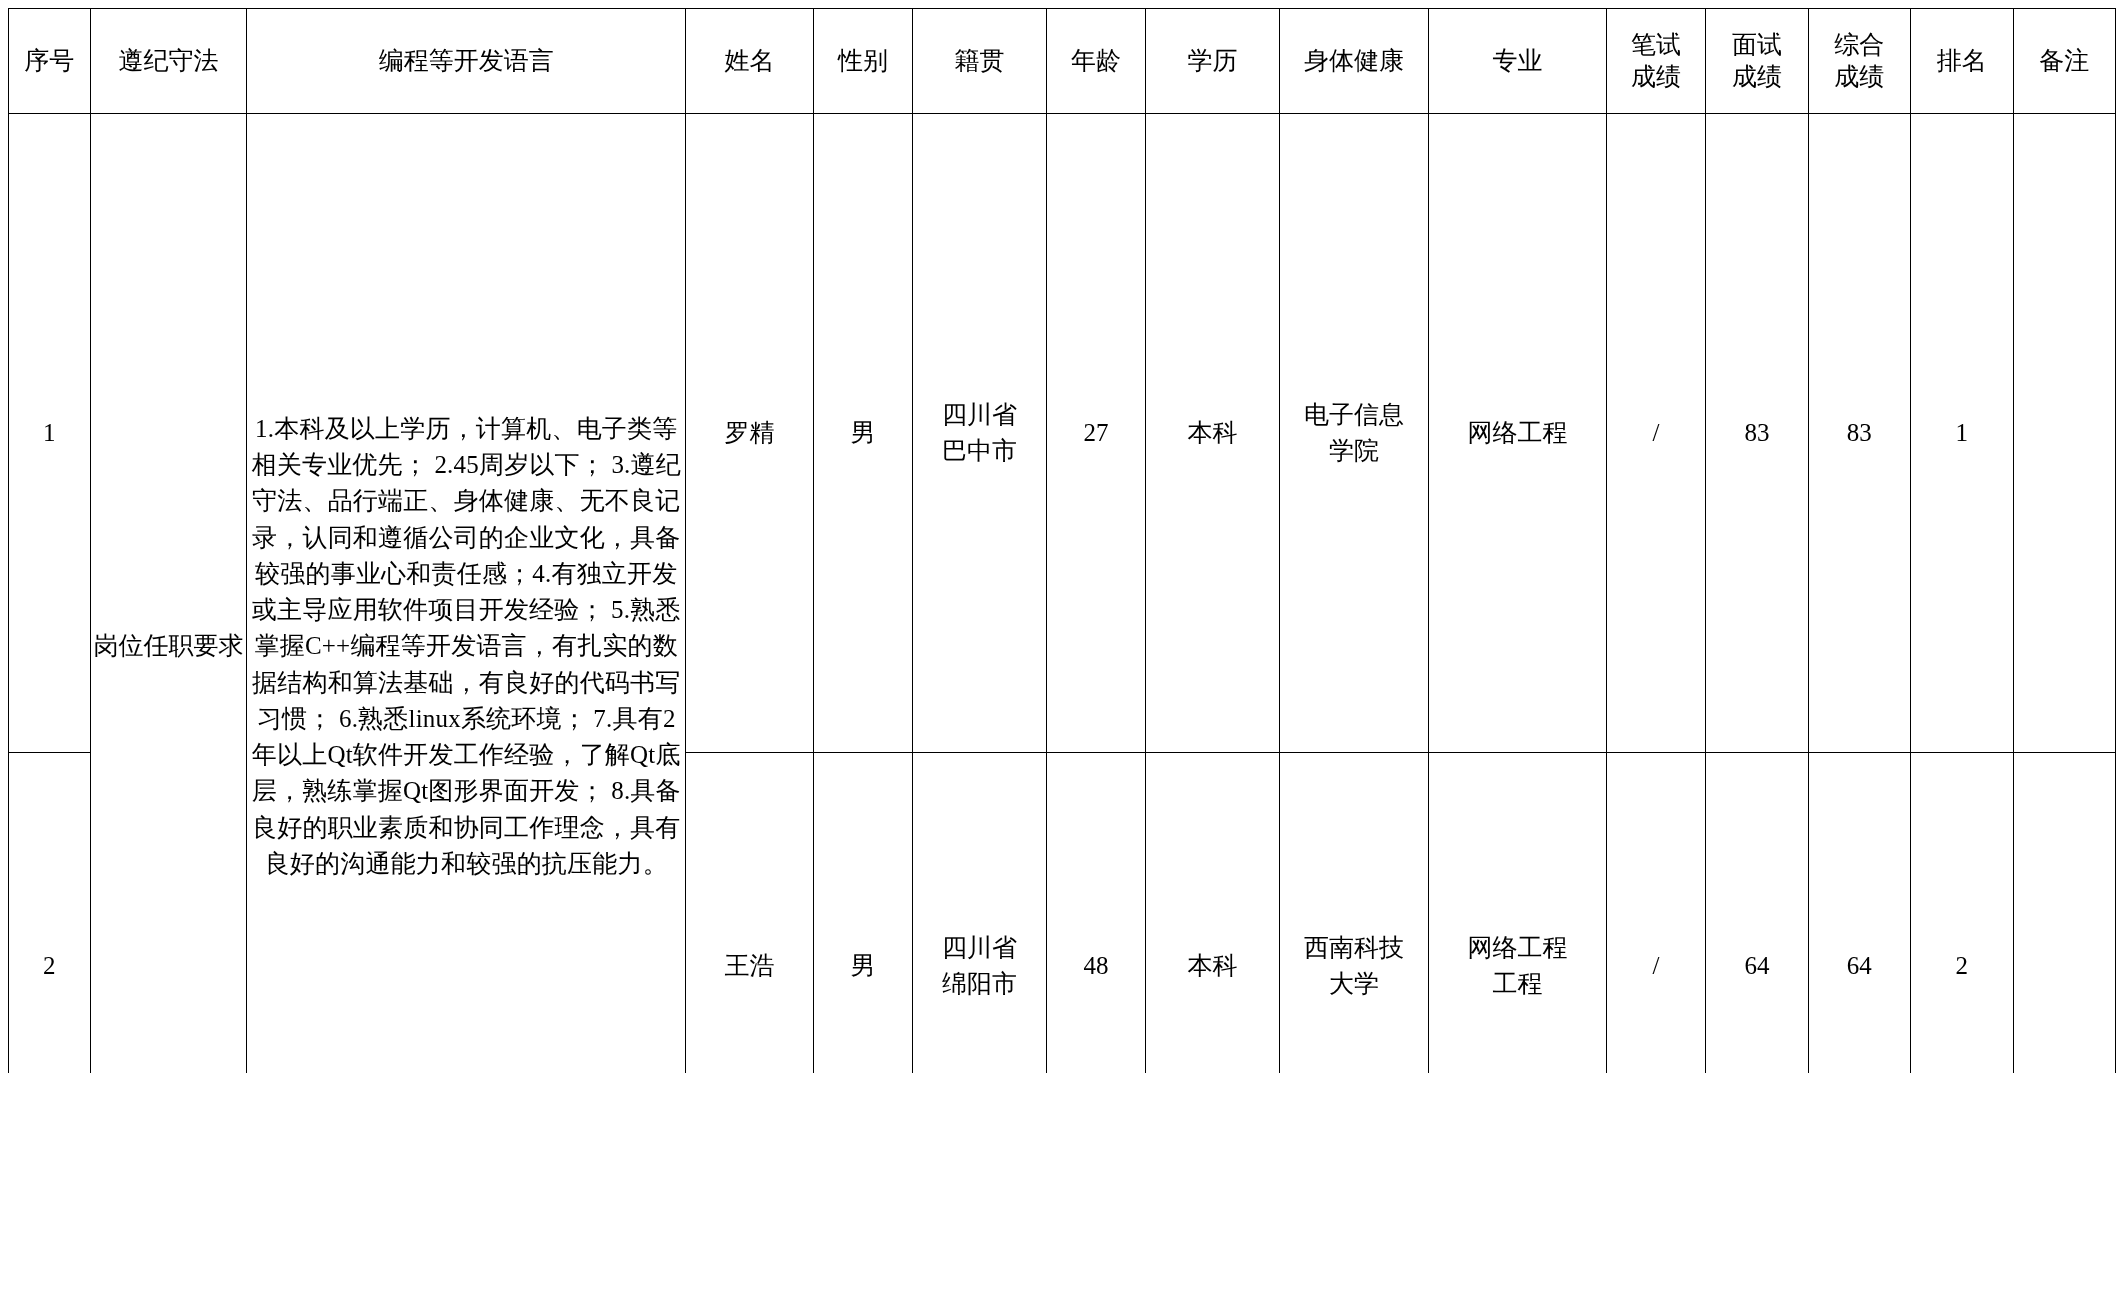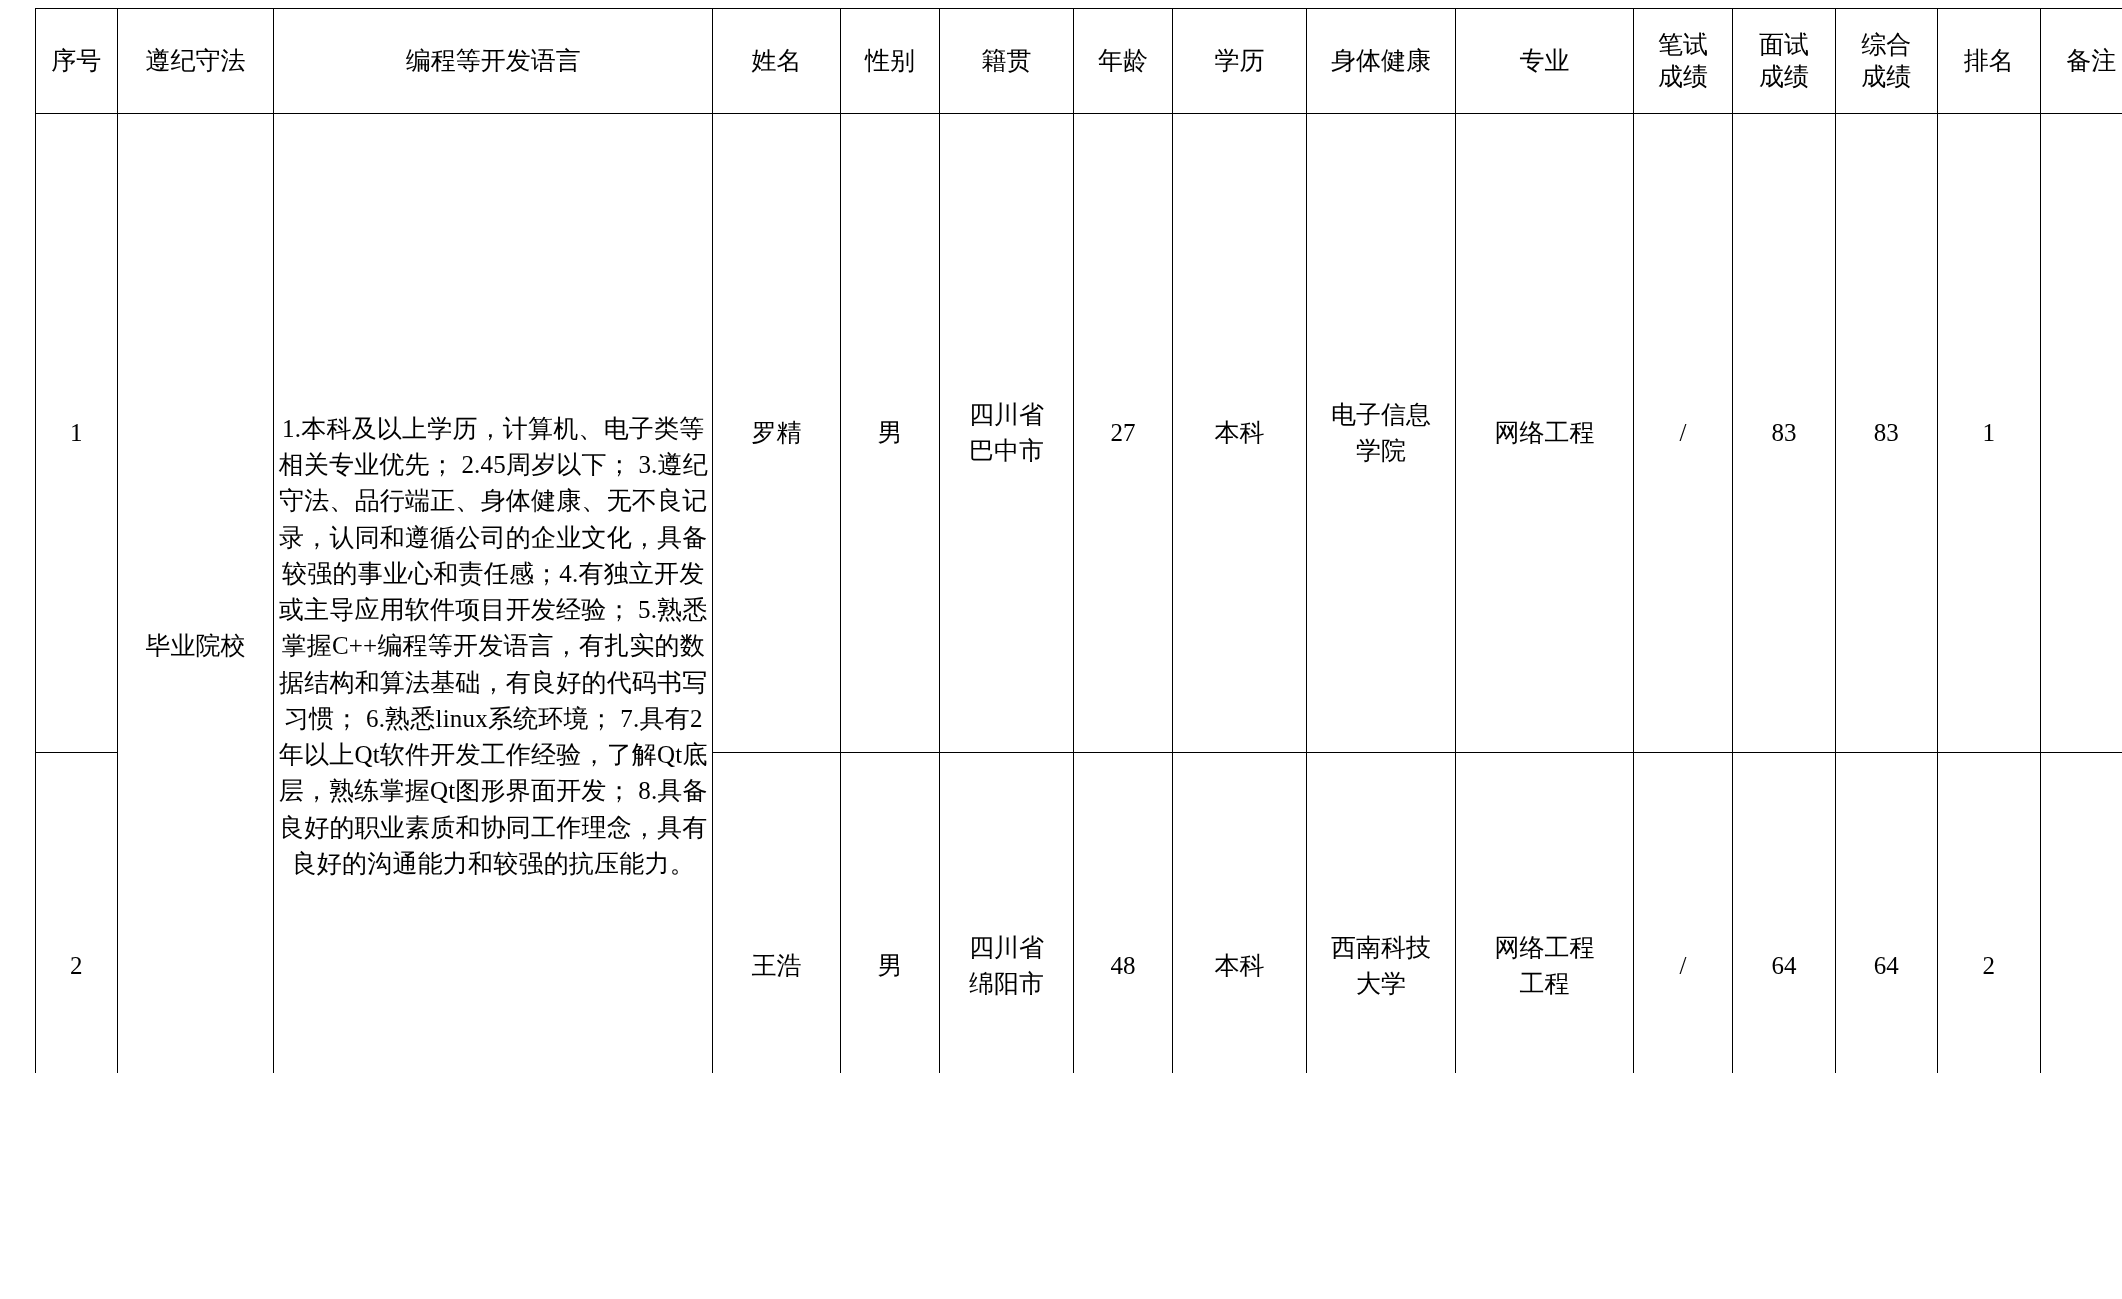--- a/index.html
+++ b/index.html
@@ -10,21 +10,20 @@
   body {
     font-family: "Liberation Serif", "DejaVu Serif", serif;
     color: #000000;
   }
   .page {
     width: 2122px;
     height: 1073px;
     position: relative;
     box-sizing: border-box;
     overflow: hidden;
-    padding-left: 27px;
   }
   table.recruit-table {
     border-collapse: collapse;
     table-layout: fixed;
     width: 2108px;
     margin: 8px 0 0 8px;
   }
   table.recruit-table td, table.recruit-table th {
     border: 1.5px solid #000000;
     padding: 0;
@@ -123,21 +122,21 @@
           <span class="hdr2">综合</span>
           <span class="hdr2">成绩</span>
         </td>
         <td>排名</td>
         <td>备注</td>
       </tr>
     </thead>
     <tbody>
       <tr>
         <td class="tall">1</td>
-        <td class="post-cell" rowspan="2">毕业院校</td>
+        <td class="post-cell" rowspan="2">岗位任职要求</td>
         <td class="req-cell" rowspan="2">1.本科及以上学历，计算机、电子类等相关专业优先； 2.45周岁以下； 3.遵纪守法、品行端正、身体健康、无不良记录，认同和遵循公司的企业文化，具备较强的事业心和责任感；4.有独立开发或主导应用软件项目开发经验； 5.熟悉掌握C++编程等开发语言，有扎实的数据结构和算法基础，有良好的代码书写习惯； 6.熟悉linux系统环境； 7.具有2年以上Qt软件开发工作经验，了解Qt底层，熟练掌握Qt图形界面开发； 8.具备良好的职业素质和协同工作理念，具有良好的沟通能力和较强的抗压能力。</td>
         <td>罗精</td>
         <td>男</td>
         <td class="two-line">
           <span>四川省</span>
           <span>巴中市</span>
         </td>
         <td>27</td>
         <td>本科</td>
         <td class="two-line">

